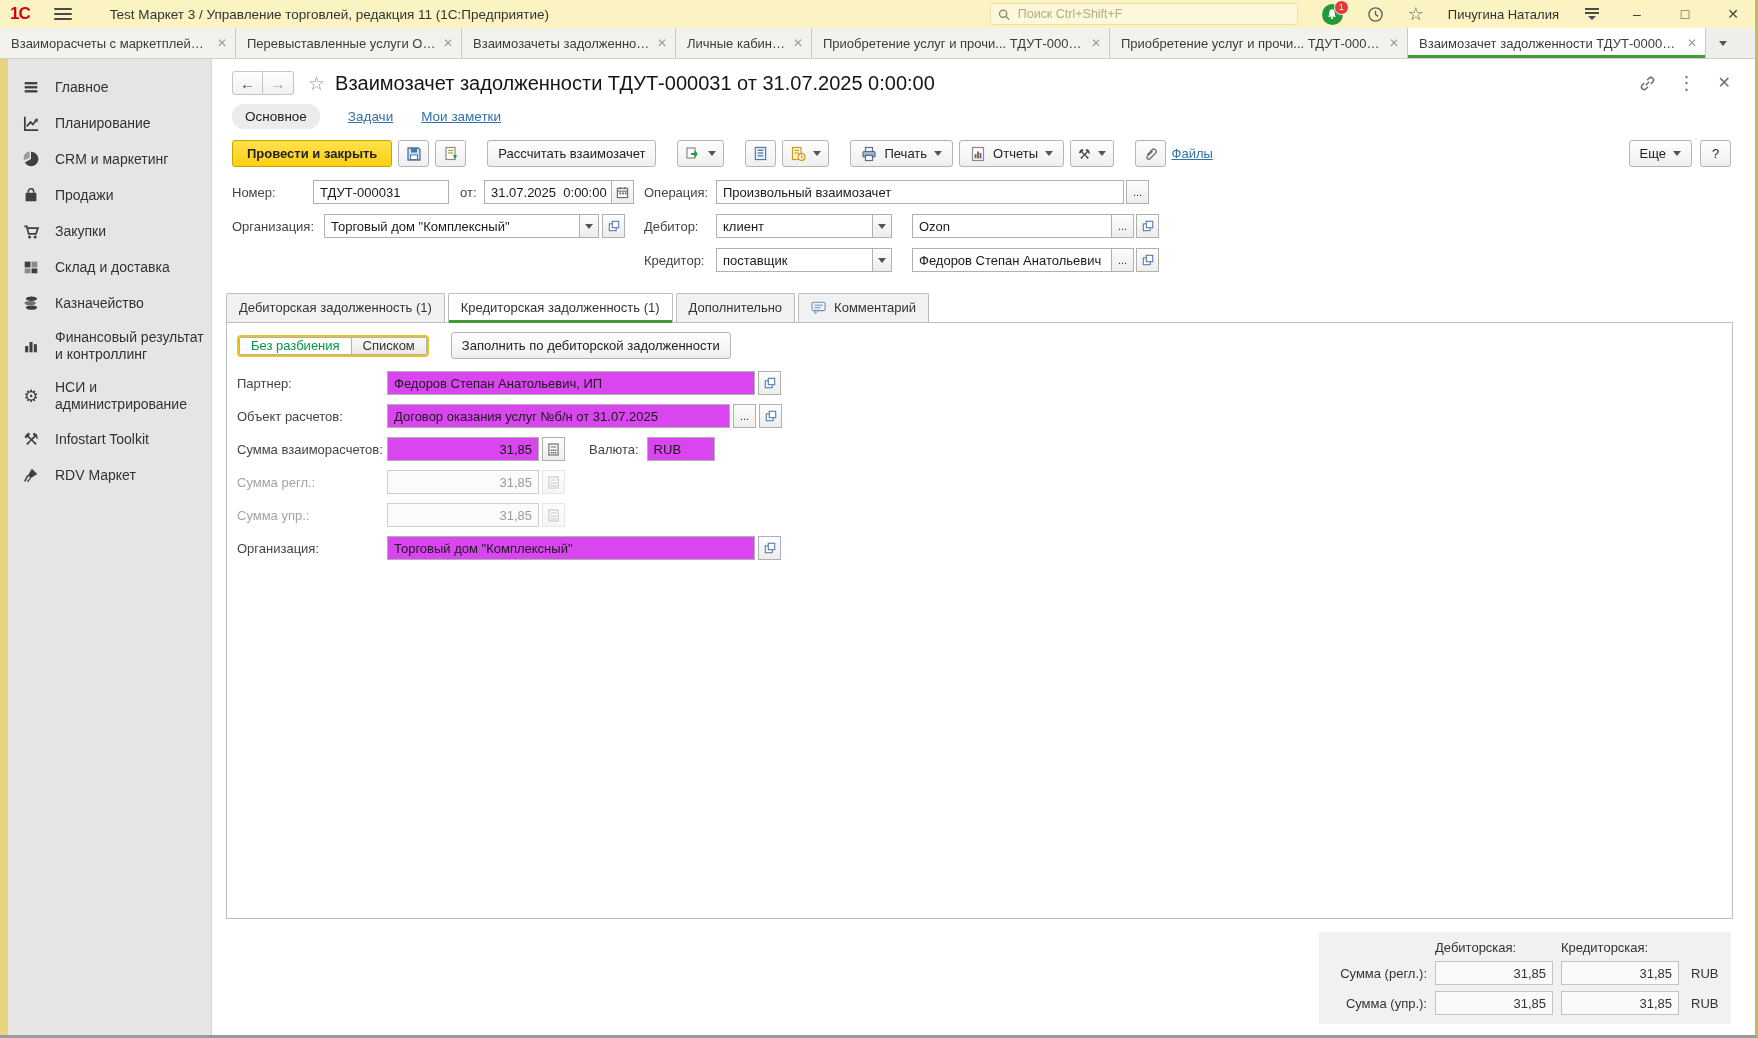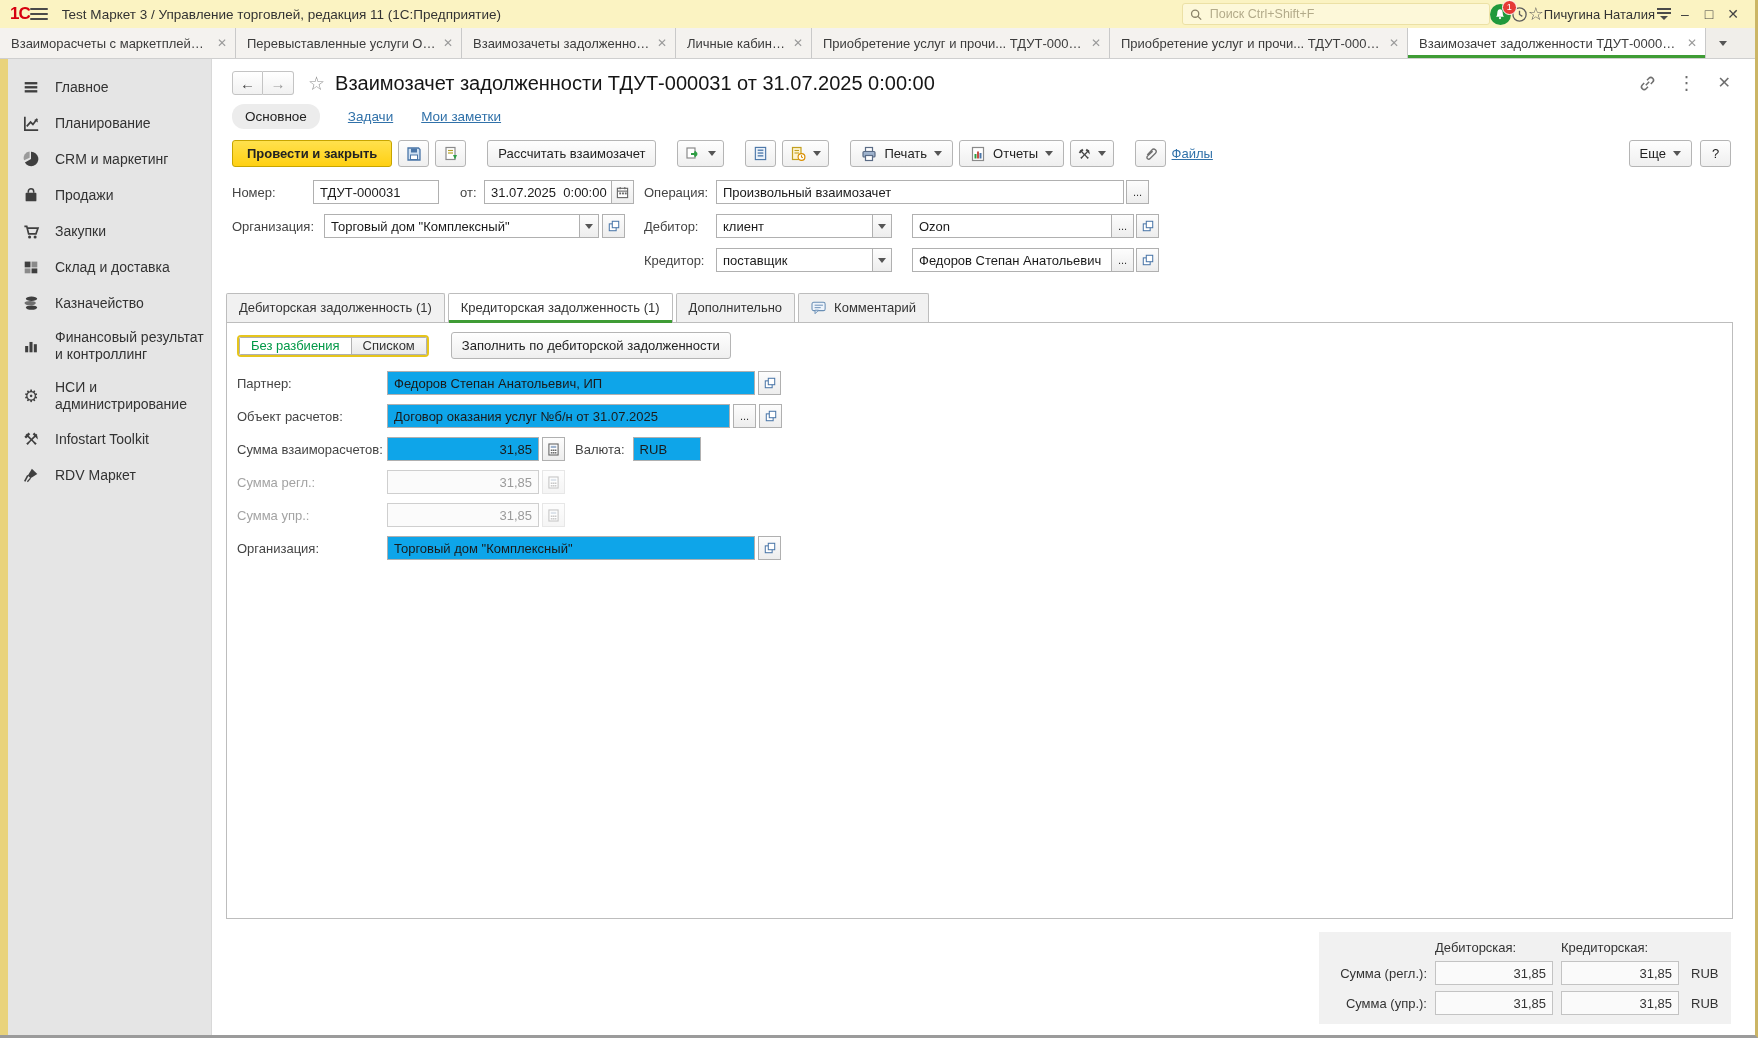--- a/index.html
+++ b/index.html
@@ -1,19 +1,19 @@
 <!DOCTYPE html>
 <html><head>
 <meta charset="utf-8">
 <style>
   html,body{margin:0;padding:0;background:#e9e9e9;font-family:"Liberation Sans","DejaVu Sans",sans-serif;}
   .window{width:1758px;height:1038px;position:relative;background:#fff;overflow:hidden;
           border-right:3px solid #cbb565;border-bottom:3px solid #9b9b9b;box-sizing:border-box;}
   
-  .titlebar{height:28px;background:#fbf3c2;display:flex;align-items:center;gap:0;padding:0 10px;}
+  .titlebar{height:28px;background:#fbf3c2;display:flex;align-items:center;gap:24px;padding:0 10px;}
   .logo{color:#d6000f;font-weight:bold;font-size:17px;letter-spacing:-1px;}
   .burger{display:flex;flex-direction:column;gap:3px;width:18px;cursor:pointer;}
   .burger i{height:2px;background:#4a4a4a;border-radius:1px;}
   .tb-title{font-size:13.5px;color:#333;margin-left:14px;white-space:nowrap;}
   .search{margin-left:auto;width:292px;height:20px;background:#fdf8d9;border:1px solid #ece1a5;border-radius:3px;
           display:flex;align-items:center;gap:6px;padding:0 7px;}
   .search input{border:none;background:transparent;outline:none;font-size:12.5px;color:#555;width:100%;font-family:inherit;}
   .search input::placeholder{color:#b3ab8a;}
   .bell{position:relative;width:21px;height:21px;background:#21993c;border-radius:50%;display:flex;align-items:center;justify-content:center;flex:none;cursor:pointer;}
   .badge{position:absolute;top:-4px;right:-6px;background:#e53935;color:#fff;border-radius:50%;min-width:13px;height:13px;
@@ -80,21 +80,21 @@
   
   .doc-tabs{display:flex;gap:3px;padding-left:14px;margin-top:13px;position:relative;z-index:2;}
   .dtab{border:1px solid #bdbdbd;border-bottom:none;background:#f1f1f1;padding:6px 12px 7px;font-size:13px;color:#333;
         border-radius:2px 2px 0 0;cursor:pointer;display:flex;align-items:center;gap:7px;}
   .dtab.active{background:#fff;box-shadow:inset 0 -3px 0 #3f9c35;margin-bottom:-1px;padding-bottom:8px;}
   .panel{margin:0 22px 0 14px;border:1px solid #bdbdbd;height:597px;box-sizing:border-box;padding:9px 0 0 10px;background:#fff;}
   .prow{display:flex;align-items:center;margin-bottom:9px;}
   .plabel{width:150px;flex:none;color:#444;font-size:13px;}
   .plabel.dis{color:#a3a3a3;}
   .pfield{height:24px;border:1px solid #b0b0b0;box-sizing:border-box;font-size:13px;padding:0 6px;
-          display:flex;align-items:center;background:#0ea5e9;white-space:nowrap;overflow:hidden;color:#1a1a1a;cursor:text;}
+          display:flex;align-items:center;background:#d946ef;white-space:nowrap;overflow:hidden;color:#1a1a1a;cursor:text;}
   .pfield.right{justify-content:flex-end;}
   .pfield.dis{background:#fbfbfb;border-color:#cfcfcf;color:#9b9b9b;}
   .psq{width:23px;height:24px;border:1px solid #b0b0b0;box-sizing:border-box;flex:none;
        background:linear-gradient(#fdfdfd,#ededed);display:flex;align-items:center;justify-content:center;
        font-size:11px;color:#333;cursor:pointer;margin-left:3px;}
   .psq.dis{border-color:#d4d4d4;opacity:.55;}
   .toggle-wrap{display:inline-flex;border:2px solid #e6c51c;border-radius:4px;overflow:hidden;}
   .tgl{height:18px;display:flex;align-items:center;padding:0 11px;font-size:13px;box-sizing:border-box;cursor:pointer;}
   .tgl.on{background:#fff;color:#009846;border:1px solid #b0b0b0;}
   .tgl.off{background:linear-gradient(#f9f9f9,#e9e9e9);color:#333;border:1px solid #b0b0b0;border-left:none;}
@@ -401,21 +401,21 @@
           <span class="btn">
             <span>Еще</span>
             <span class="caret"></span>
           </span>
           <span class="btn iconb">?</span>
         </div>
       </div>
 
       <div class="form">
         <span class="lbl" style="left:20px;top:5px">Номер:</span>
-        <div class="inp" style="left:101px;top:0;width:126px"><span>ТДУТ-000031</span></div>
+        <div class="inp" style="left:101px;top:0;width:136px"><span>ТДУТ-000031</span></div>
         <span class="lbl" style="left:248px;top:5px">от:</span>
         <div class="inp" style="left:272px;top:0;width:128px"><span>31.07.2025  0:00:00</span></div>
         <span class="sqbtn" style="left:399px;top:0">
           <svg width="13" height="13" viewBox="0 0 14 14">
               <rect x="1.5" y="2.5" width="11" height="10" fill="#fff" stroke="#666" stroke-width="1.2"></rect>
               <line x1="1.5" y1="5.5" x2="12.5" y2="5.5" stroke="#666" stroke-width="1.2"></line>
               <line x1="4.5" y1="1" x2="4.5" y2="3.5" stroke="#666" stroke-width="1.2"></line>
               <line x1="9.5" y1="1" x2="9.5" y2="3.5" stroke="#666" stroke-width="1.2"></line>
               <rect x="3.5" y="7" width="2" height="2" fill="#666"></rect>
               <rect x="6.5" y="7" width="2" height="2" fill="#666"></rect>
@@ -527,21 +527,21 @@
                 <rect x="1" y="1" width="10" height="12" fill="#fff" stroke="#666" stroke-width="1.2"></rect>
                 <rect x="3" y="3" width="6" height="2.4" fill="#9fb3cd"></rect>
                 <rect x="3" y="7" width="1.8" height="1.6" fill="#666"></rect>
                 <rect x="5.2" y="7" width="1.8" height="1.6" fill="#666"></rect>
                 <rect x="7.4" y="7" width="1.8" height="1.6" fill="#666"></rect>
                 <rect x="3" y="9.8" width="1.8" height="1.6" fill="#666"></rect>
                 <rect x="5.2" y="9.8" width="1.8" height="1.6" fill="#666"></rect>
                 <rect x="7.4" y="9.8" width="1.8" height="1.6" fill="#666"></rect>
               </svg>
           </span>
-          <span class="plabel" style="width:auto;margin-left:10px;margin-right:8px;">Валюта:</span>
+          <span class="plabel" style="width:auto;margin-left:24px;margin-right:8px;">Валюта:</span>
           <div class="pfield" style="width:68px">
               <span>RUB</span>
             </div>
         </div>
 
         <div class="prow">
           <span class="plabel dis">Сумма регл.:</span>
           <div class="pfield right dis" style="width:152px">
               <span>31,85</span>
             </div>

